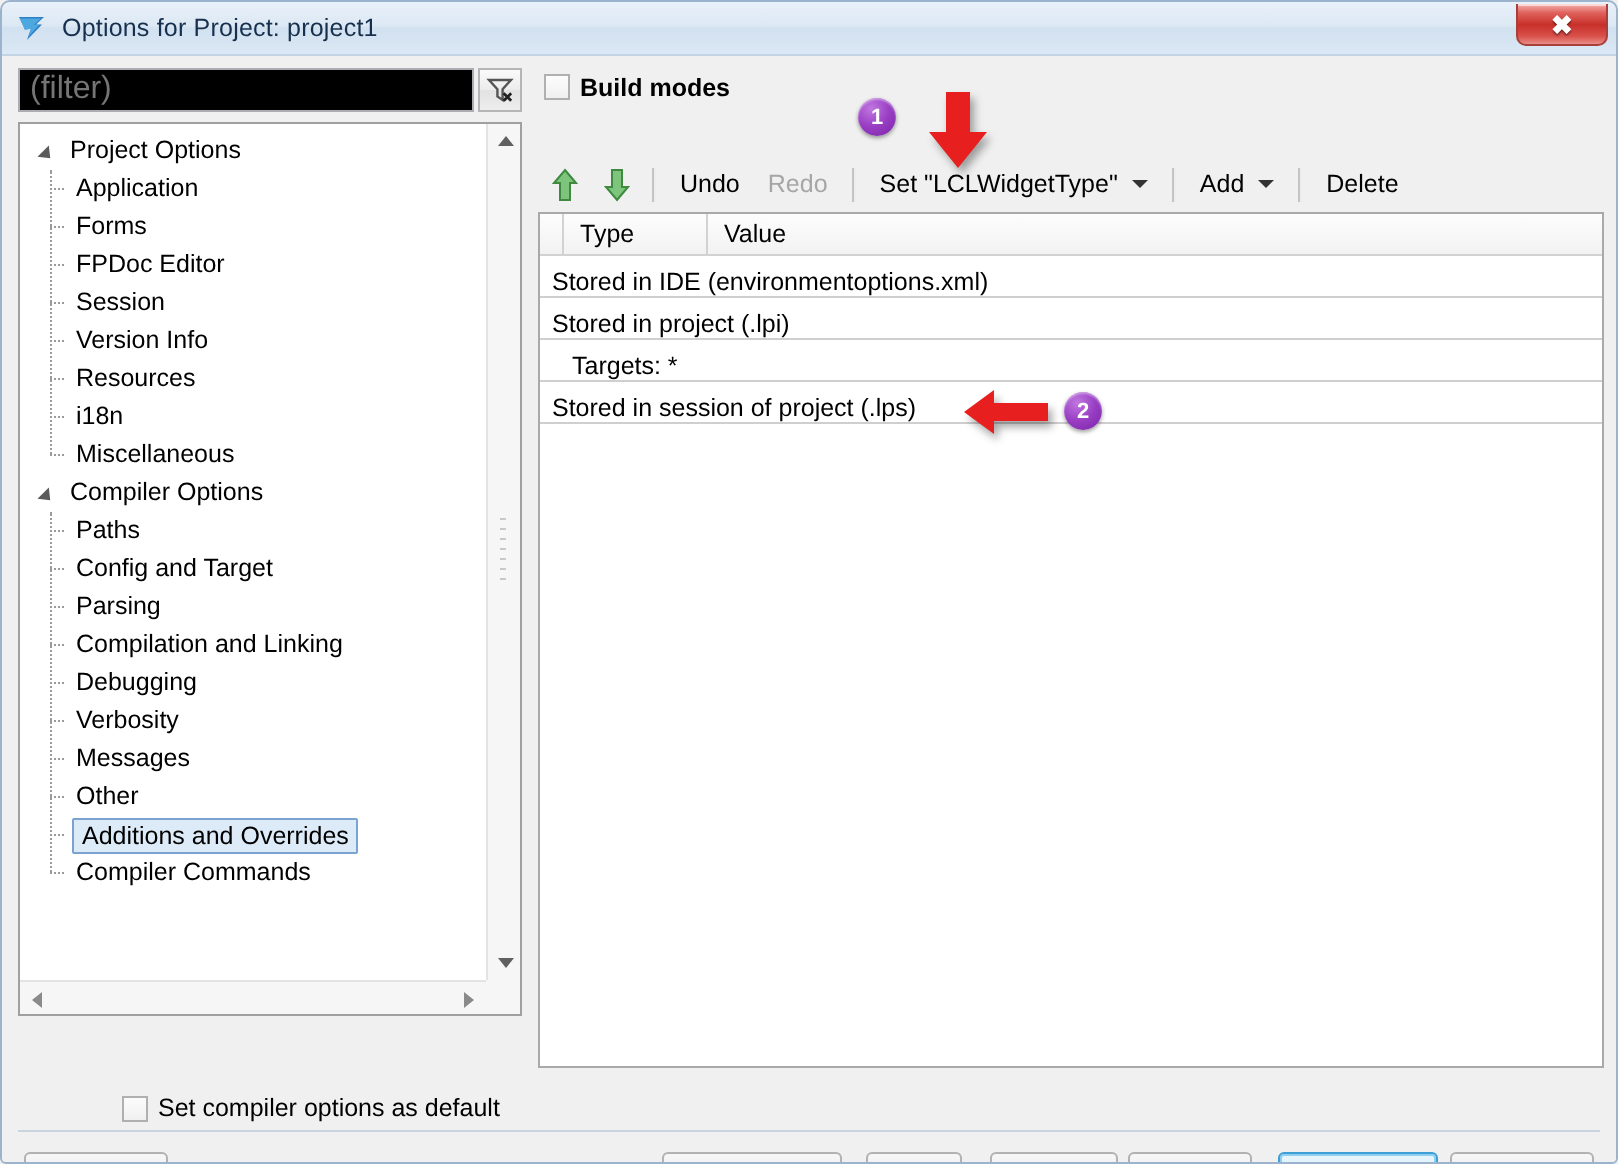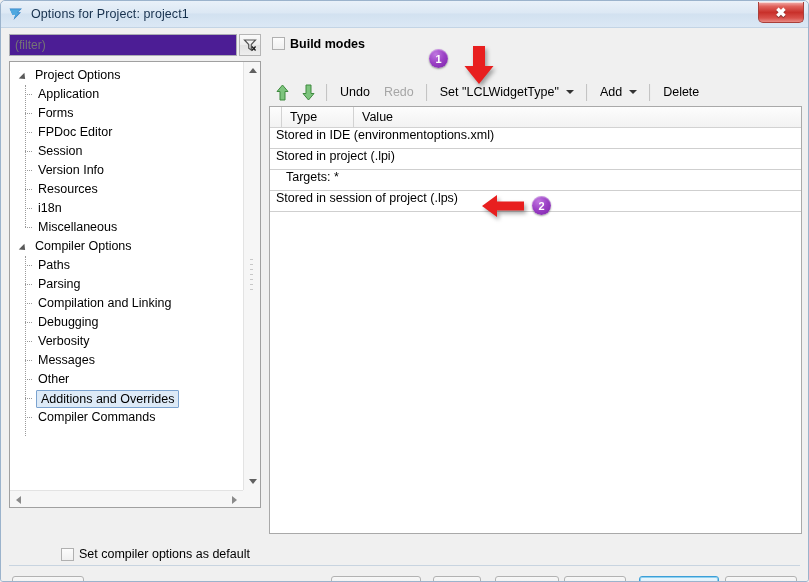--- a/index.html
+++ b/index.html
@@ -87,24 +87,24 @@
     height: 500px;
   }
   .filter-row {
     position: absolute; left: 0; top: 0;
     width: 252px; height: 22px;
     display: flex;
   }
   .filter-input {
     flex: 1;
     height: 22px;
-    background: #4c1d95;
+    background: #000000;
     border: 1px solid #abadb3;
     padding: 2px 5px;
-    font-size: 12px;
+    font-size: 16px;
     color: #8d8d8d;
     font-family: "Liberation Sans", sans-serif;
     line-height: 17px;
     outline: none;
   }
   .filter-btn {
     width: 22px; height: 22px;
     margin-left: 2px;
     background: linear-gradient(180deg, #fafafa 0%, #ededed 48%, #e2e2e2 52%, #eeeeee 100%);
     border: 1px solid #b5b5b5;
@@ -312,21 +312,21 @@
     height: 100%;
     cursor: pointer;
   }
   .gh-cell.spacer { width: 12px; padding: 0; }
   .gh-cell.type { width: 72px; }
   .gh-cell.value { flex: 1; border-right: none; }
 
   .grow {
     display: flex;
     height: 21px;
-    align-items: flex-start;
+    align-items: flex-end;
     border-bottom: 1px solid #cfcfcf;
     font-size: 12.5px;
     background: #fff;
   }
   .grow .full {
     flex: 1;
     display: flex; align-items: center;
     padding-left: 6px;
   }
   .ind1 { width: 10px; flex: 0 0 10px; border-right: 1px solid #cfcfcf; background:#fff; }
@@ -454,20 +454,23 @@
               <span class="tnode-label">Miscellaneous</span>
             </div>
             <div class="tnode root">
               <span class="expander"></span>
               <span class="tnode-label">Compiler Options</span>
             </div>
             <div class="tnode child">
               <span class="tnode-label">Paths</span>
             </div>
             <div class="tnode child">
+              <span class="tnode-label">Config and Target</span>
+            </div>
+            <div class="tnode child">
               <span class="tnode-label">Parsing</span>
             </div>
             <div class="tnode child">
               <span class="tnode-label">Compilation and Linking</span>
             </div>
             <div class="tnode child">
               <span class="tnode-label">Debugging</span>
             </div>
             <div class="tnode child">
               <span class="tnode-label">Verbosity</span>

